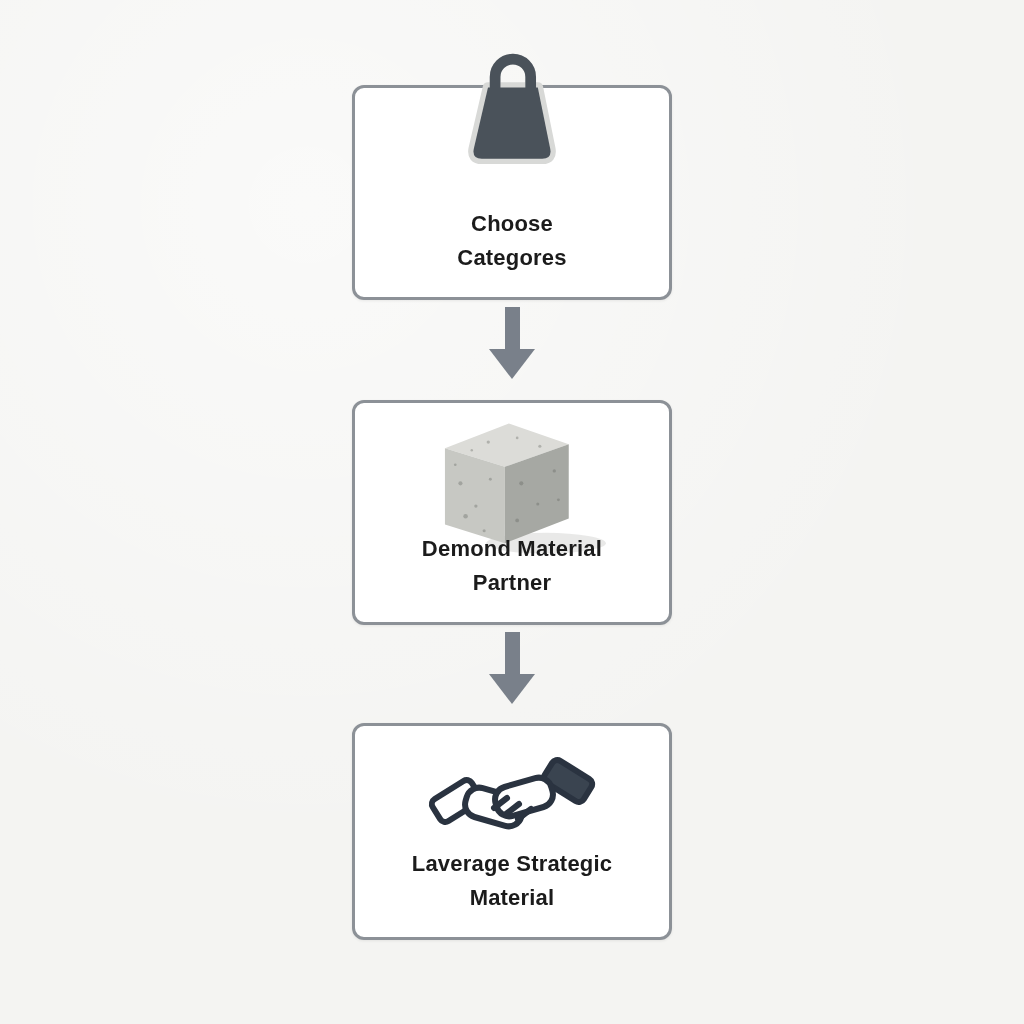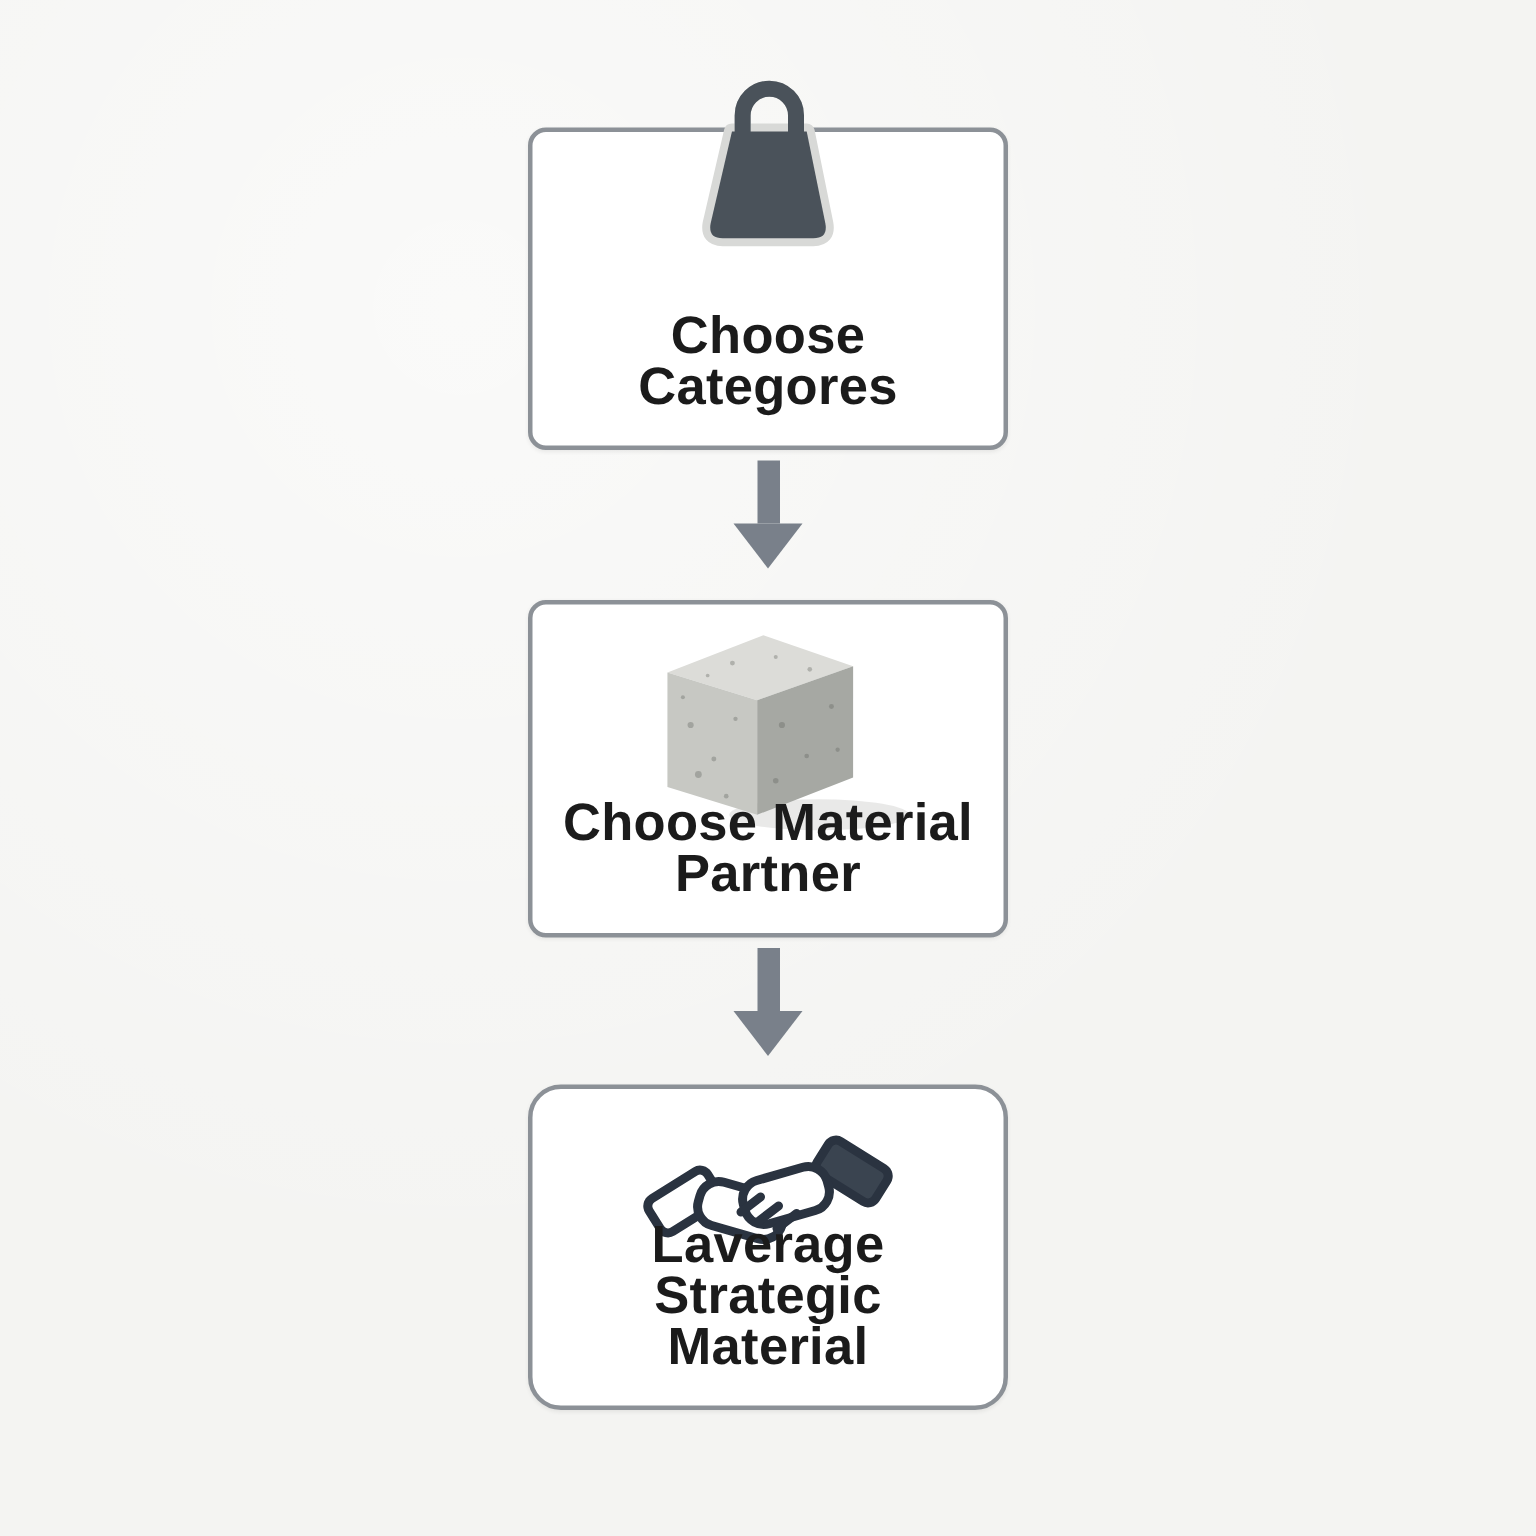--- a/index.html
+++ b/index.html
@@ -37,30 +37,30 @@
     position:absolute;
     left:352px;
     width:320px;
     background:var(--box-background);
     border:3px solid var(--box-border);
     border-radius:12px;
     box-shadow:0 1px 3px rgba(0,0,0,.07);
   }
   .box1{top:85px;height:215px;}
   .box2{top:400px;height:225px;}
-  .box3{top:723px;height:217px;border-radius:22px;}
+  .box3{top:723px;height:217px;}
 
   .label{
     position:absolute;
     left:0;
     right:0;
     bottom:22px;
     text-align:center;
     color:var(--text);
-    font-size:35px;
+    font-size:22px;
     font-weight:600;
     line-height:34px;
     letter-spacing:.2px;
   }
   .label .line{display:block;}
 
   
   .bag-wrap{
     position:absolute;
     top:-52px;
@@ -174,21 +174,21 @@
           <circle class="speck" cx="100" cy="106" r="1.8"></circle>
           <circle class="speck" cx="140" cy="86" r="1.4"></circle>
           <circle class="speck" cx="72" cy="30" r="1.6"></circle>
           <circle class="speck" cx="100" cy="26" r="1.3"></circle>
           <circle class="speck" cx="122" cy="34" r="1.5"></circle>
           <circle class="speck" cx="56" cy="38" r="1.2"></circle>
         </g>
       </svg>
     </div>
     <div class="label">
-      <span class="line">Choose Material</span>
+      <span class="line">Demond Material</span>
       <span class="line">Partner</span>
     </div>
   </section>
 
   <div class="arrow arrow2">
     <div class="shaft"></div>
     <div class="head"></div>
   </div>
 
   <section class="box box3">

